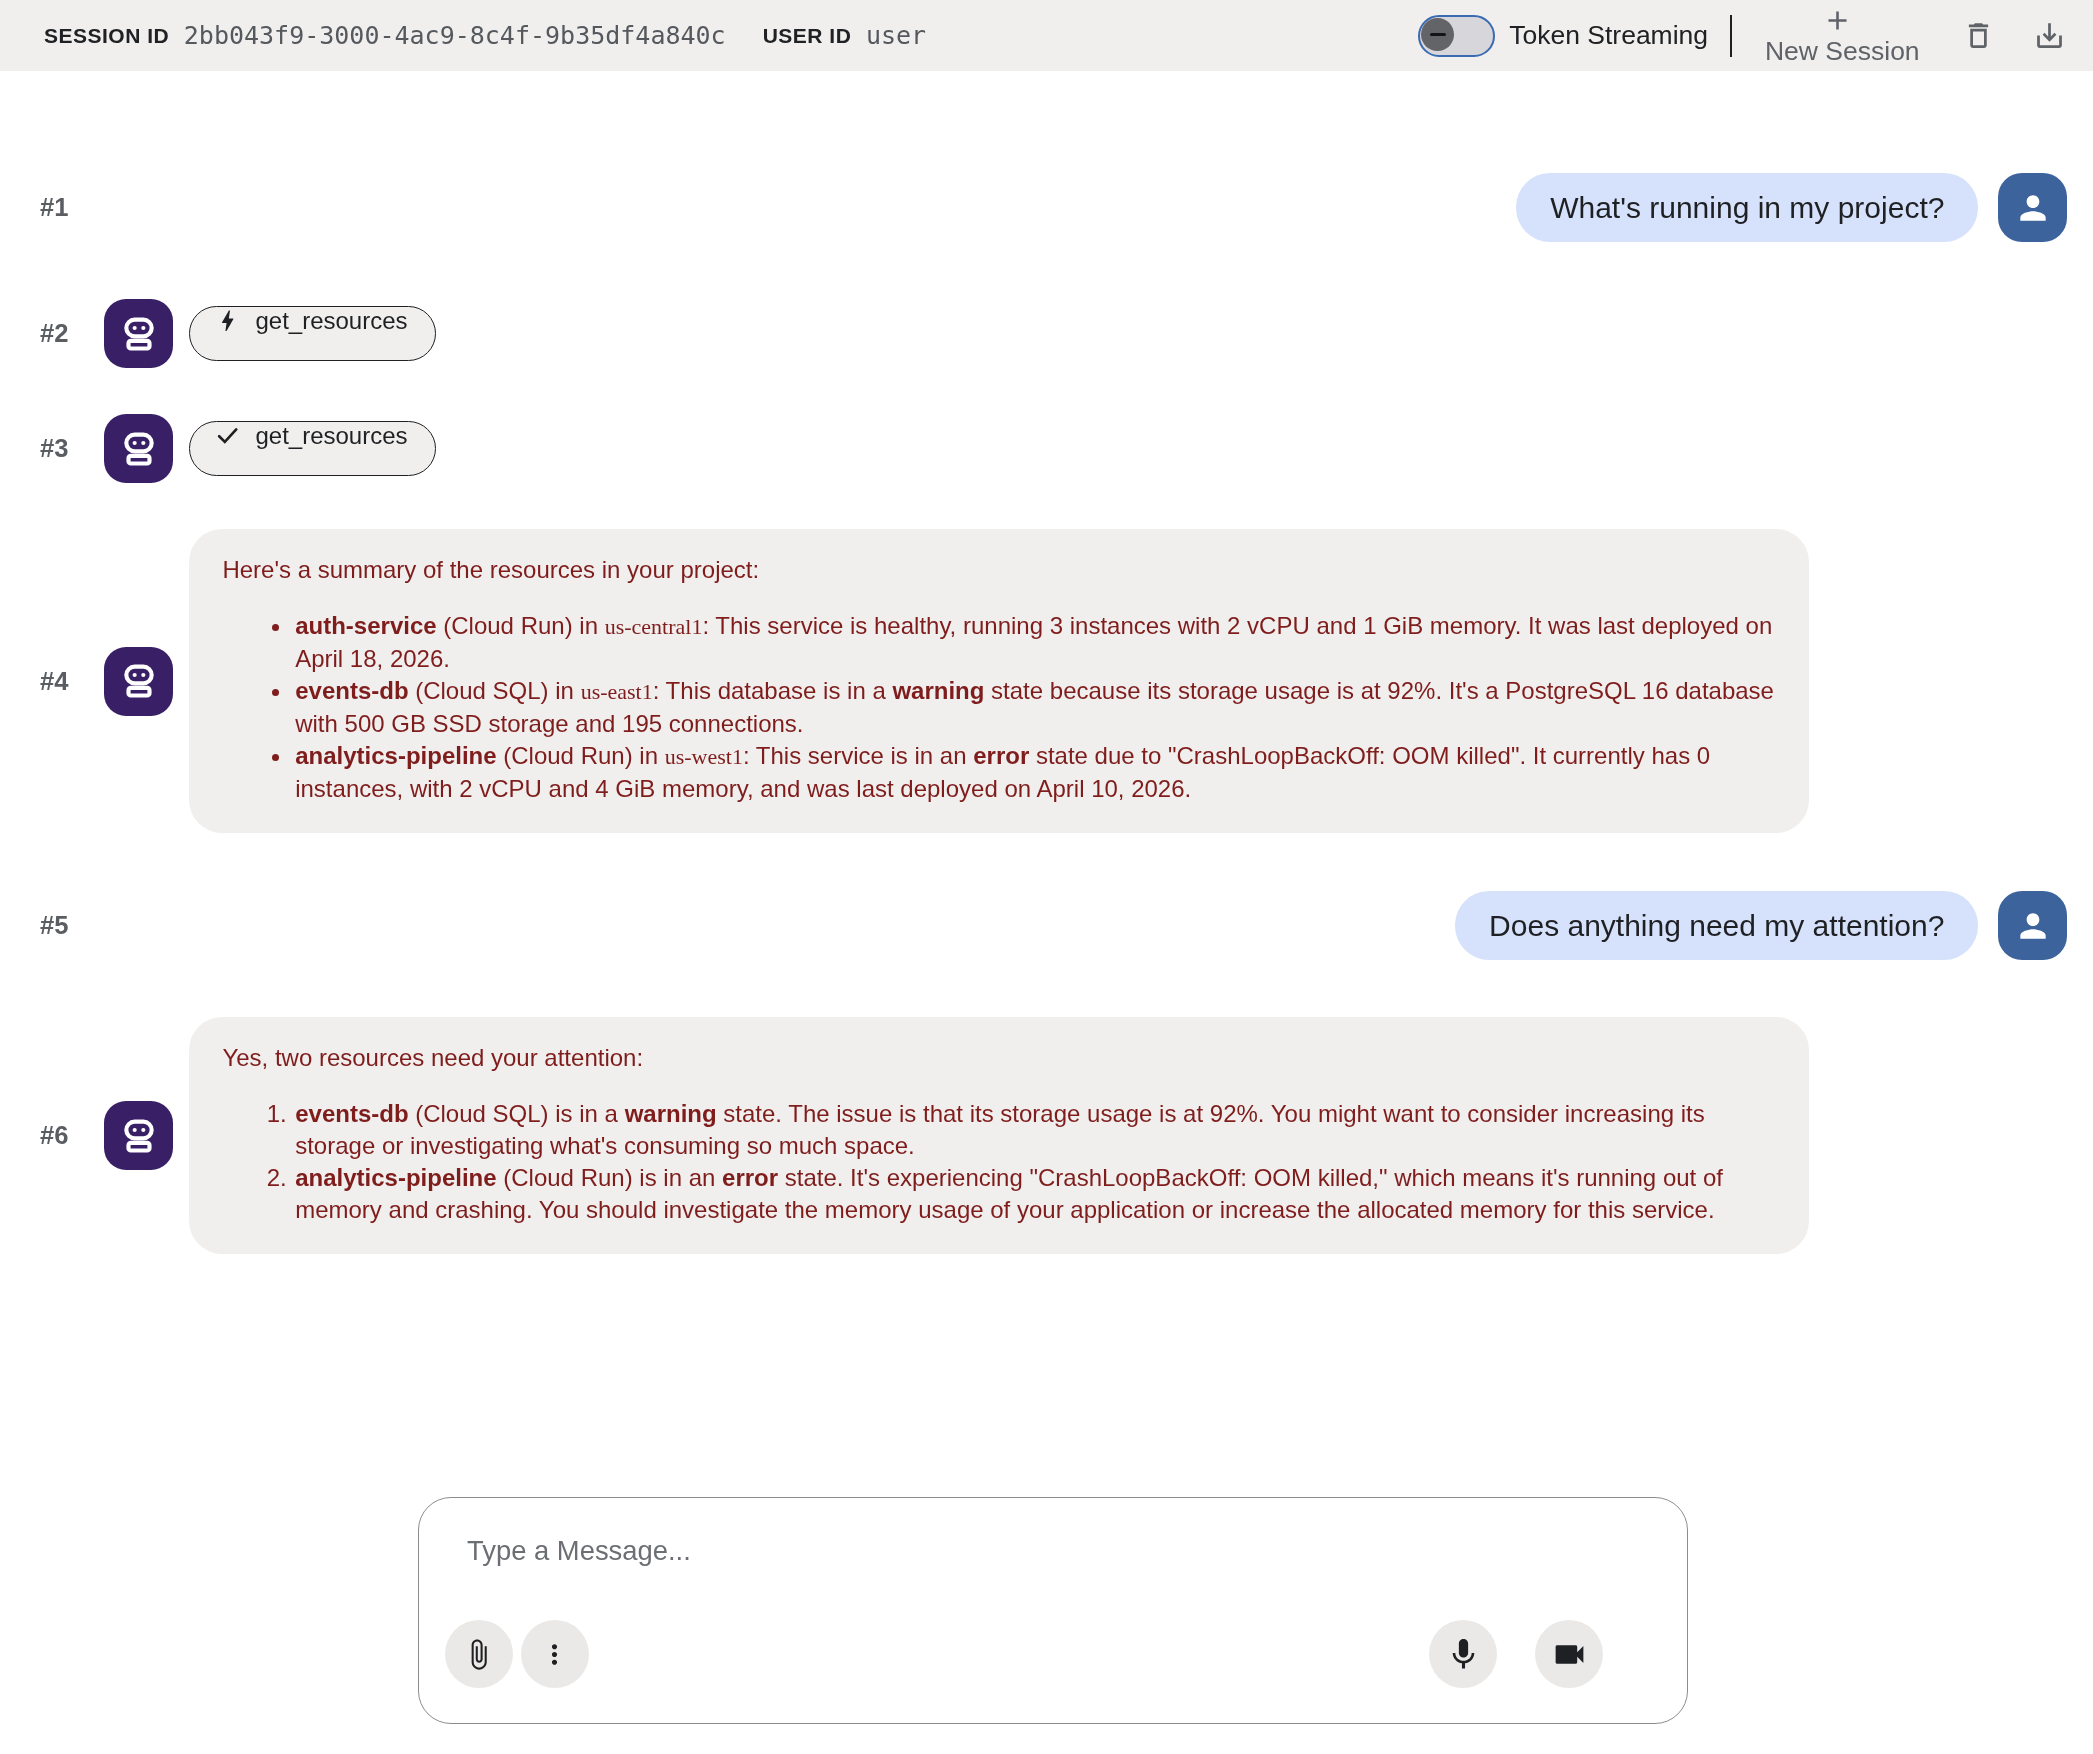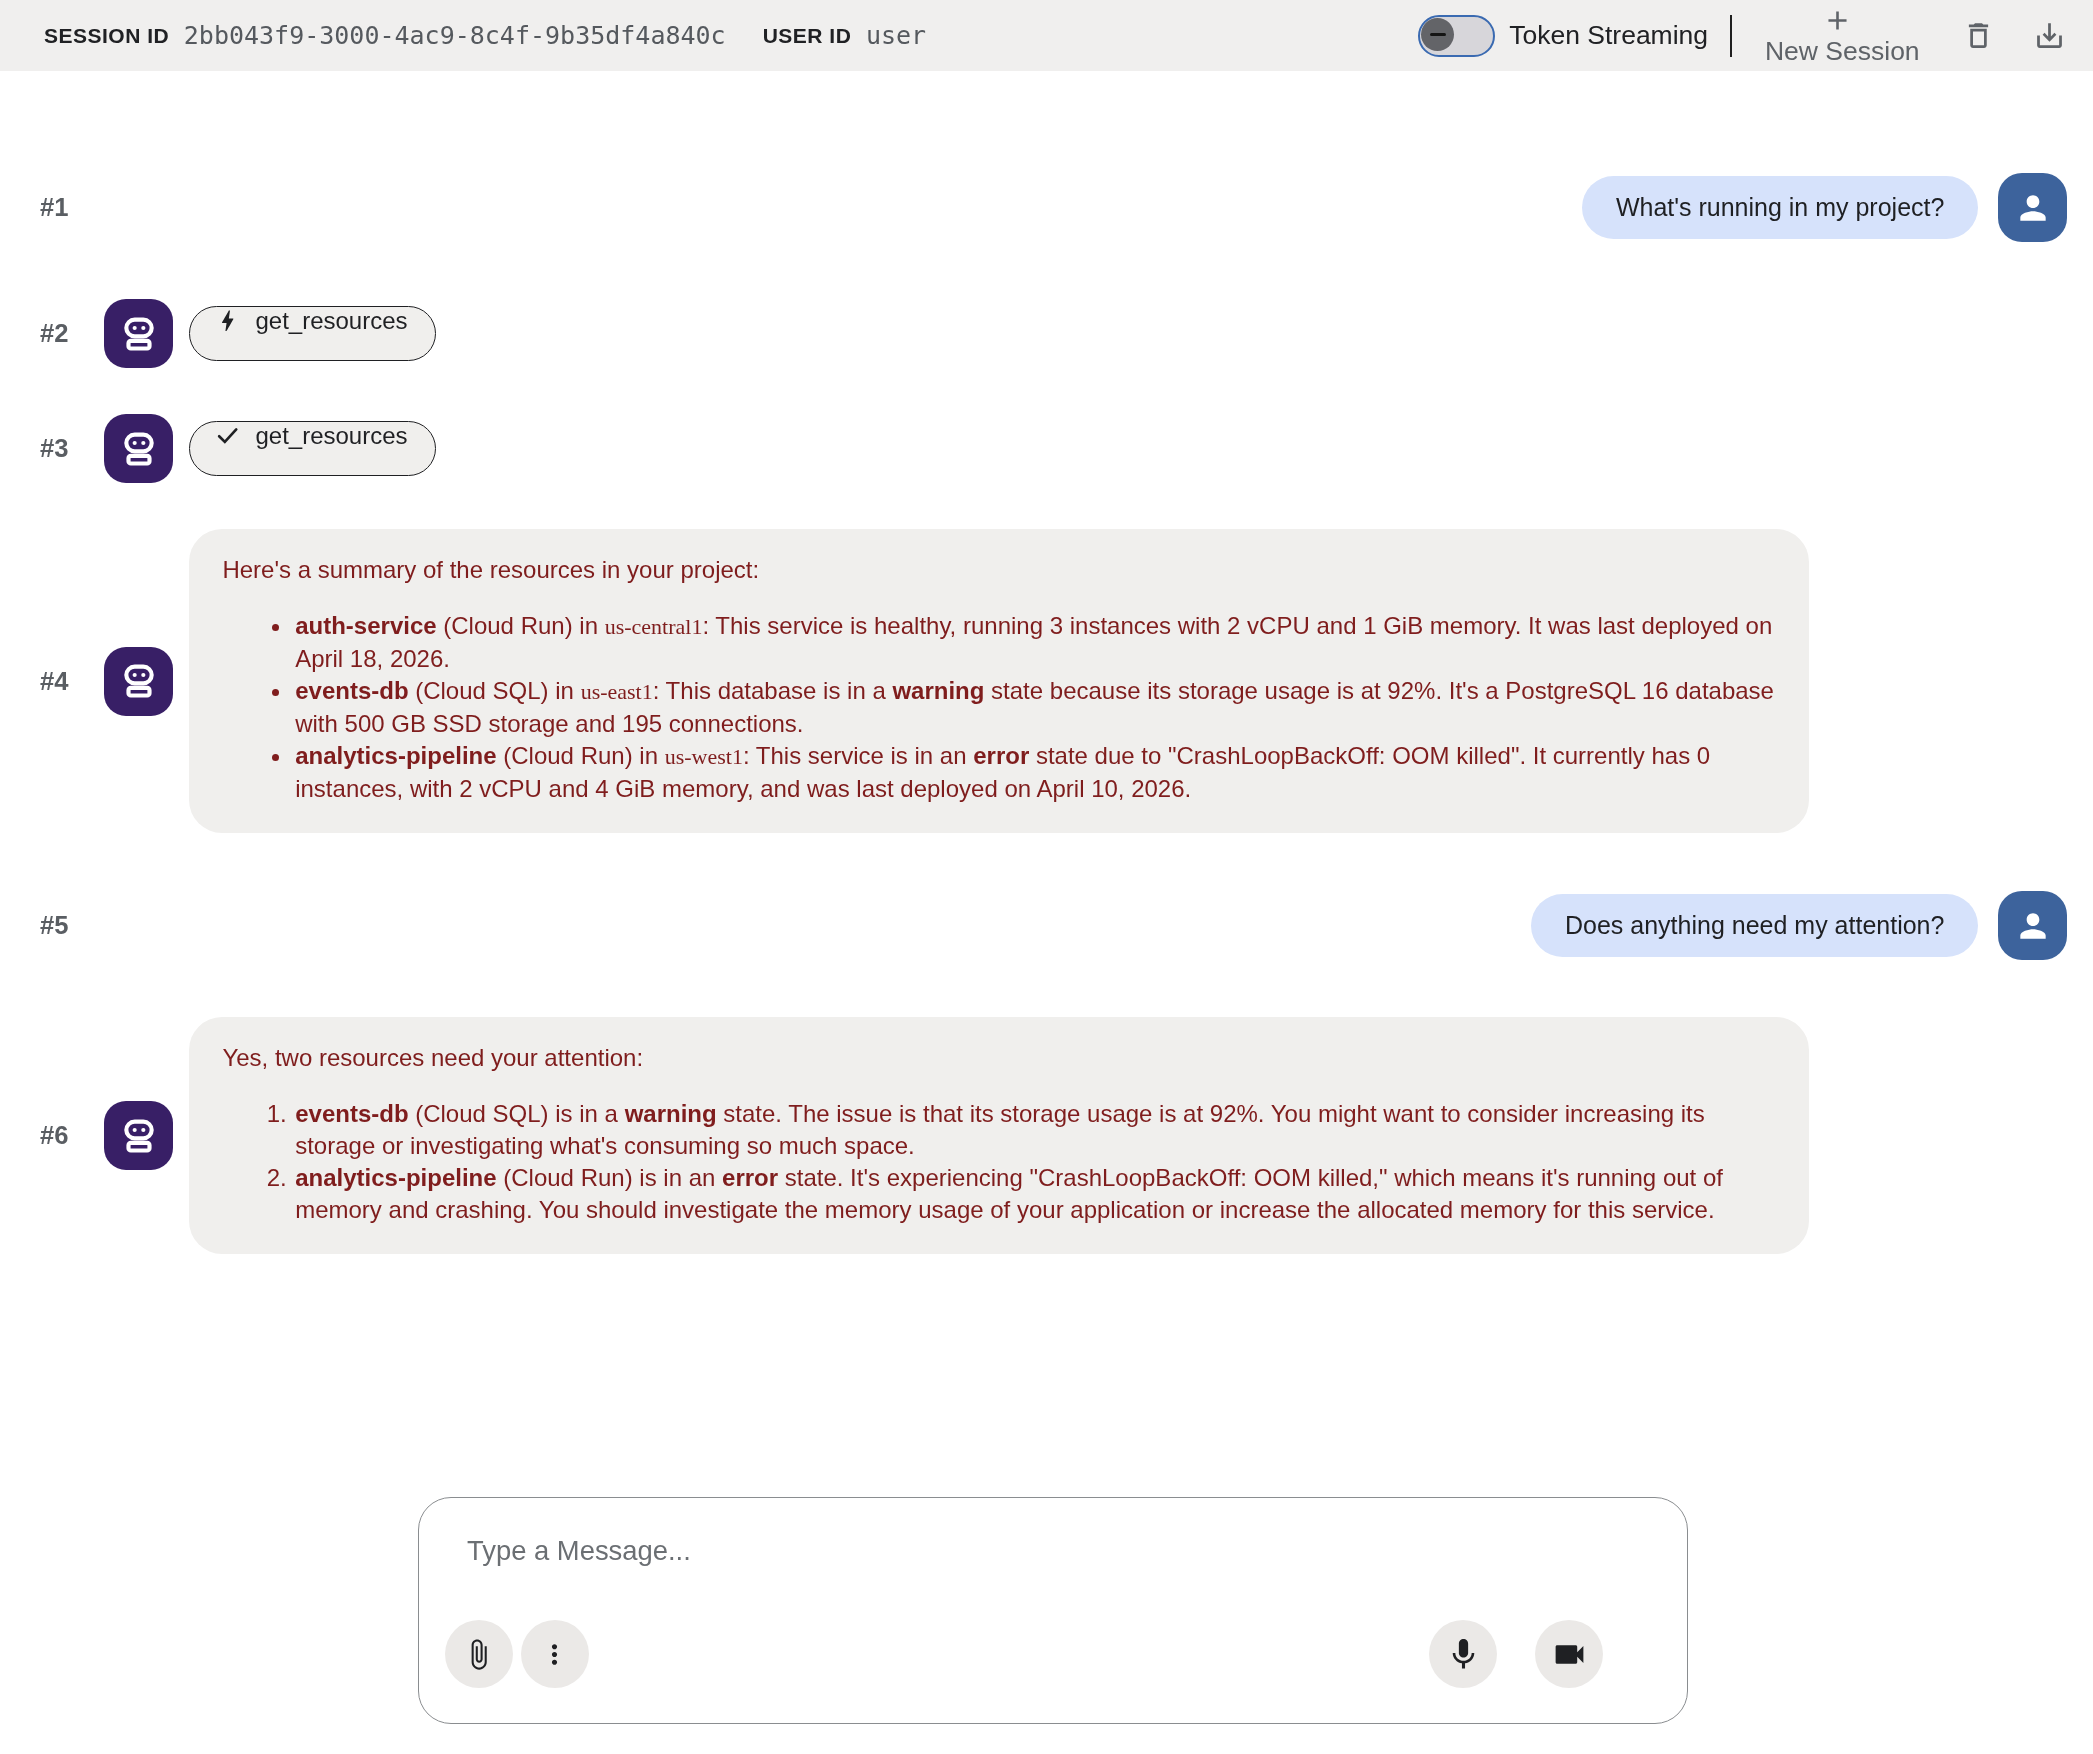--- a/index.html
+++ b/index.html
@@ -44,21 +44,21 @@
   .avatar{width:69px;height:69px;border-radius:22px;flex:none;
     display:flex;align-items:center;justify-content:center;}
   .agent-avatar{background:var(--agent-avatar);}
   .user-avatar{background:var(--user-avatar);border-radius:24px;}
   .avatar svg{display:block;}
   .row-tool{margin-bottom:46px;}
   .chip{display:flex;height:55px;border:1.8px solid #1f2023;border-radius:27.4px;
     background:var(--agent-bubble);padding:0 27.4px 0 24px;margin-left:16.4px;cursor:pointer;}
   .chip-label{font-size:24px;color:#1f2023;margin-left:13.7px;}
   .bubble-user{margin-left:auto;background:var(--user-bubble);border-radius:34px;
-    padding:17.4px 34px;font-size:25px;color:#1f2023;}
+    padding:17.4px 34px;font-size:30px;color:#1f2023;}
   .user-row .avatar{margin-left:20px;}
   .bubble-agent{width:1620px;background:var(--agent-bubble);border-radius:33px;
     padding:25px 33px 28px 33px;font-size:24px;line-height:32px;color:#7f1d1d;margin-left:16.4px;}
   .bubble-agent ul,.bubble-agent ol{margin-top:24px;padding-left:71px;}
   .bubble-agent li{padding-left:1.8px;}
   .bubble-agent b{font-weight:700;}
   .mono{font-family:Liberation Serif, serif;font-size:22px;}
   .row-rich{margin-bottom:58px;}
   .user-row{margin-bottom:57px;}
   

